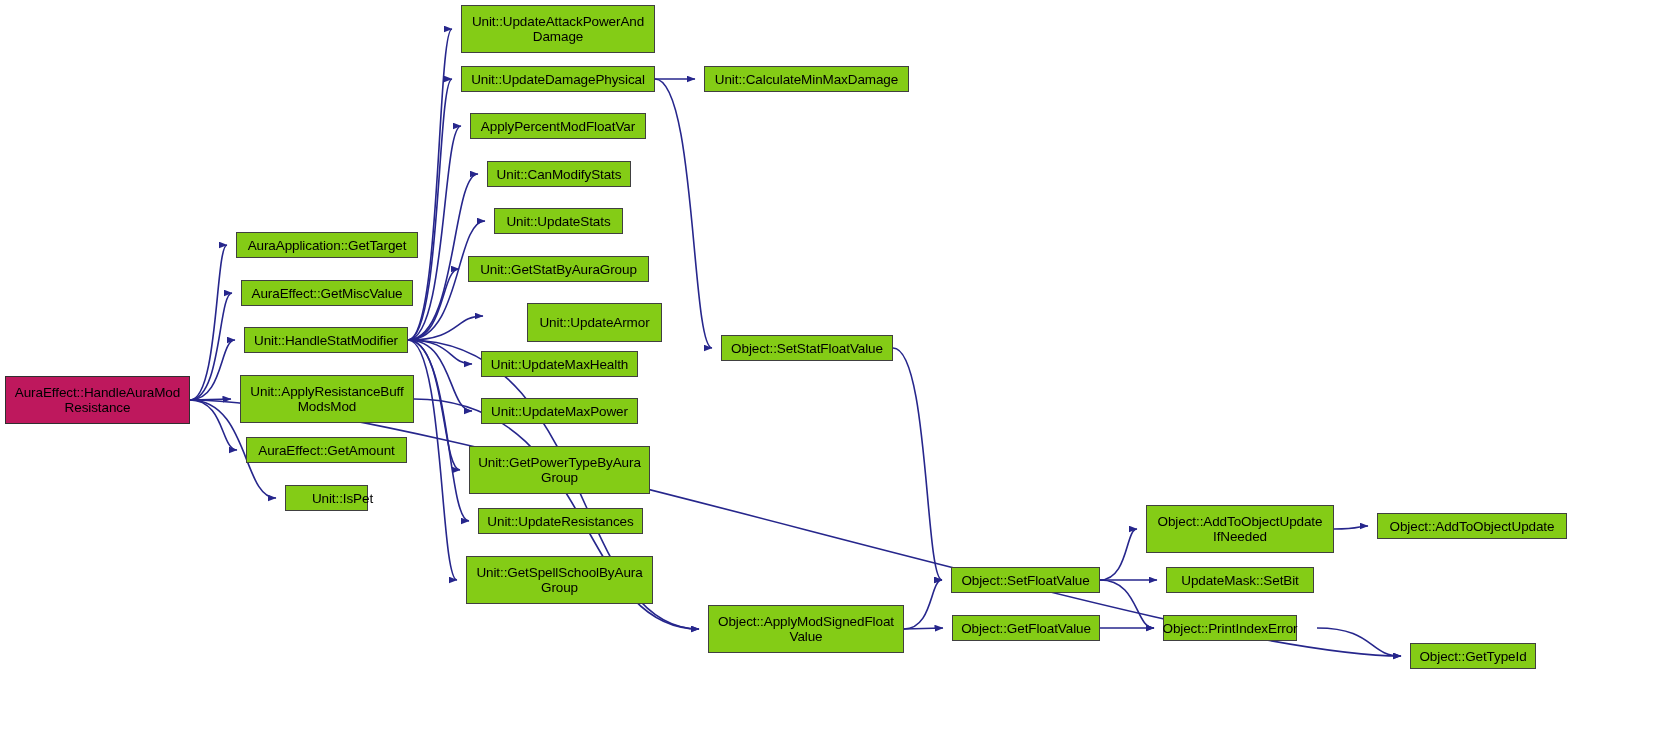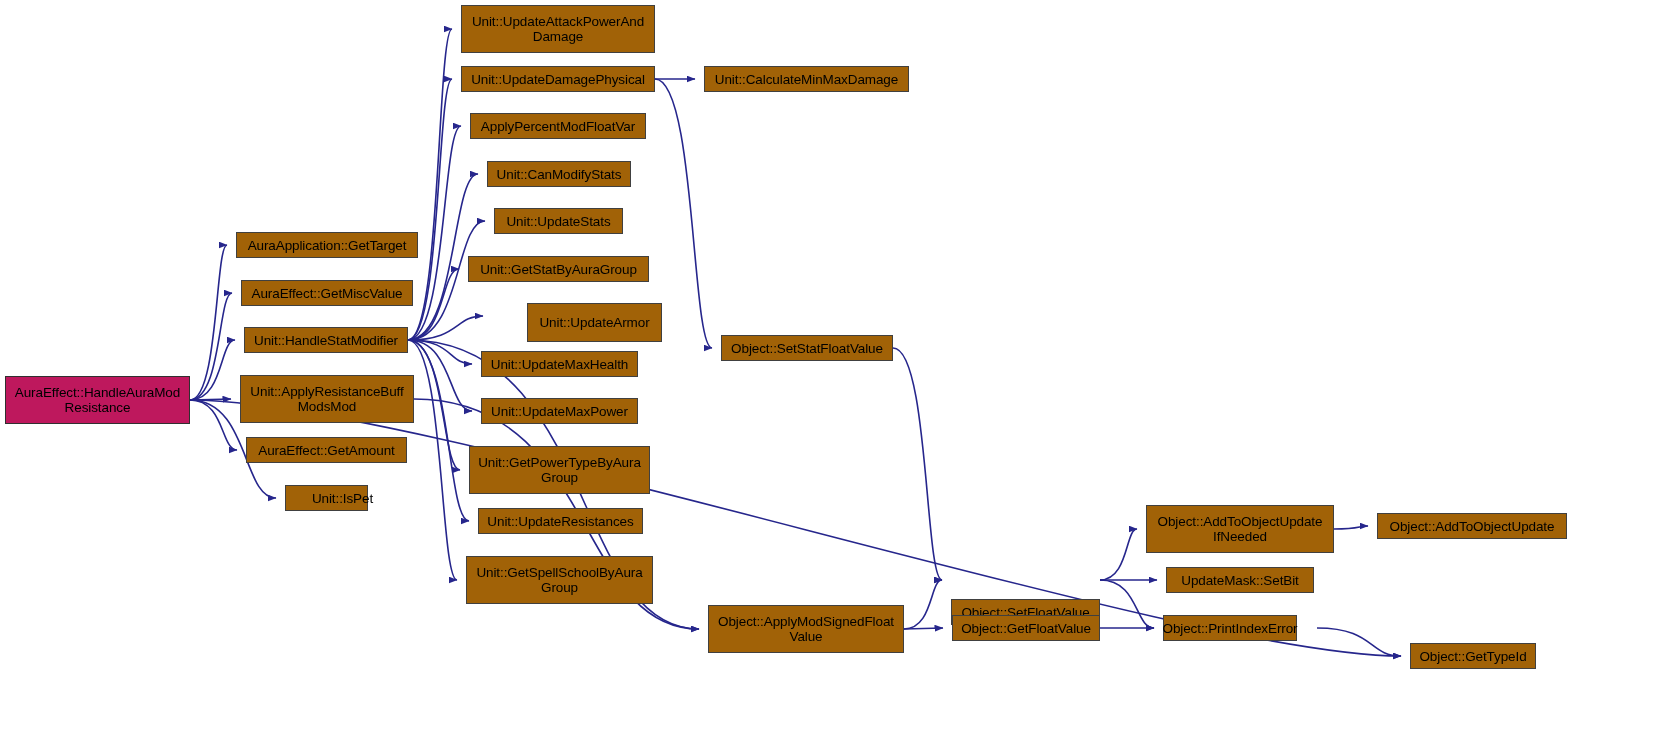--- a/index.html
+++ b/index.html
@@ -20,21 +20,21 @@
     left: 0;
     top: 0;
     width: 1672px;
     height: 730px;
     pointer-events: none;
   }
   .node {
     position: absolute;
     box-sizing: border-box;
     border: 1px solid #404040;
-    background: #a16207;
+    background: #84cc16;
     color: #000000;
     display: flex;
     align-items: center;
     justify-content: center;
     text-align: center;
     font-size: 13.5px;
     line-height: 15px;
     letter-spacing: -0.1px;
     white-space: pre-line;
     z-index: 2;
@@ -111,21 +111,21 @@
       <div class="node" style="left: 481px; top: 398px; width: 157px; height: 26px;">Unit::UpdateMaxPower</div>
       <div class="node" style="left: 469px; top: 446px; width: 181px; height: 48px;">Unit::GetPowerTypeByAura
 Group</div>
       <div class="node" style="left: 478px; top: 508px; width: 165px; height: 26px;">Unit::UpdateResistances</div>
       <div class="node" style="left: 466px; top: 556px; width: 187px; height: 48px;">Unit::GetSpellSchoolByAura
 Group</div>
       <div class="node" style="left: 704px; top: 66px; width: 205px; height: 26px;">Unit::CalculateMinMaxDamage</div>
       <div class="node" style="left: 721px; top: 335px; width: 172px; height: 26px;">Object::SetStatFloatValue</div>
       <div class="node" style="left: 708px; top: 605px; width: 196px; height: 48px;">Object::ApplyModSignedFloat
 Value</div>
-      <div class="node" style="left: 951px; top: 567px; width: 149px; height: 26px; margin-top: 32px;">Object::SetFloatValue</div>
+      <div class="node" style="left: 951px; top: 567px; width: 149px; height: 26px;">Object::SetFloatValue</div>
       <div class="node" style="left: 952px; top: 615px; width: 148px; height: 26px;">Object::GetFloatValue</div>
       <div class="node" style="left: 1146px; top: 505px; width: 188px; height: 48px;">Object::AddToObjectUpdate
 IfNeeded</div>
       <div class="node" style="left: 1166px; top: 567px; width: 148px; height: 26px;">UpdateMask::SetBit</div>
       <div class="node" style="left: 1163px; top: 615px; width: 134px; height: 26px;">Object::PrintIndexError</div>
       <div class="node" style="left: 1377px; top: 513px; width: 190px; height: 26px;">Object::AddToObjectUpdate</div>
       <div class="node" style="left: 1410px; top: 643px; width: 126px; height: 26px;">Object::GetTypeId</div>
     </div>
 </div>
 

